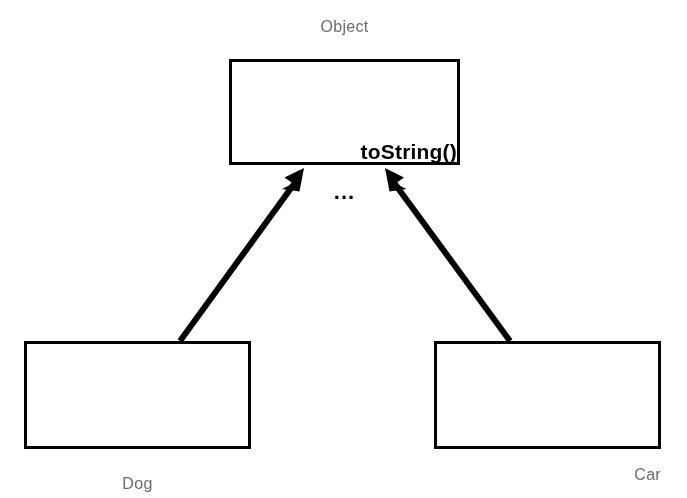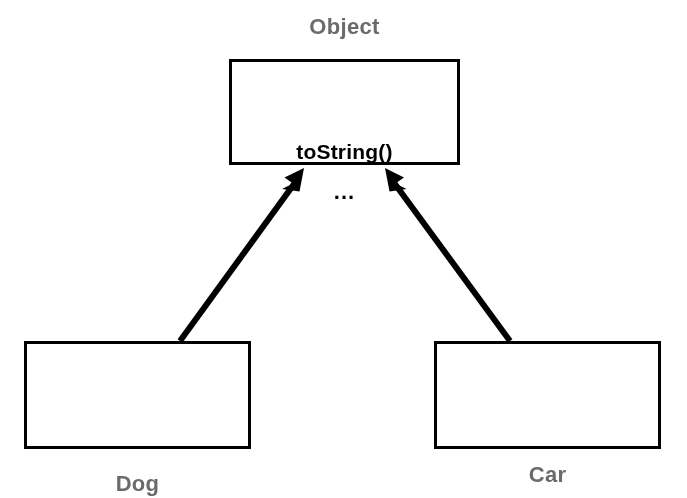--- a/index.html
+++ b/index.html
@@ -44,40 +44,40 @@
     font-weight: bold;
     font-size: 21px;
     line-height: 21px;
     letter-spacing: 0.2px;
     white-space: nowrap;
   }
   .class-title {
     position: absolute;
     text-align: center;
     color: #6b6b6b;
-    font-weight: bold;
-    font-size: 22px;
+    font-weight: normal;
+    font-size: 16px;
     line-height: 24px;
     letter-spacing: 0.3px;
     white-space: nowrap;
   }
 
   
   #node-object .class-box {
     left: 229px;
     top: 59px;
     width: 231px;
     height: 106px;
   }
   #node-object .class-title {
     left: 229px;
     top: 15px;
     width: 231px;
   }
-  #object-member-0 { top: 79px; }
+  #object-member-0 { top: 79px; text-align: right; }
   #object-member-1 { top: 119px; font-size: 22px; letter-spacing: 1px; }
 
   
   #node-dog .class-box {
     left: 24px;
     top: 341px;
     width: 227px;
     height: 108px;
   }
   #node-dog .class-title {
@@ -91,20 +91,21 @@
   #node-car .class-box {
     left: 434px;
     top: 341px;
     width: 227px;
     height: 108px;
   }
   #node-car .class-title {
     left: 434px;
     top: 463px;
     width: 227px;
+    text-align: right;
   }
 </style>
 </head>
 <body>
 
 <div id="canvas">
 
   <svg id="arrow-layer" viewBox="0 0 687 498">
 
     <g>

